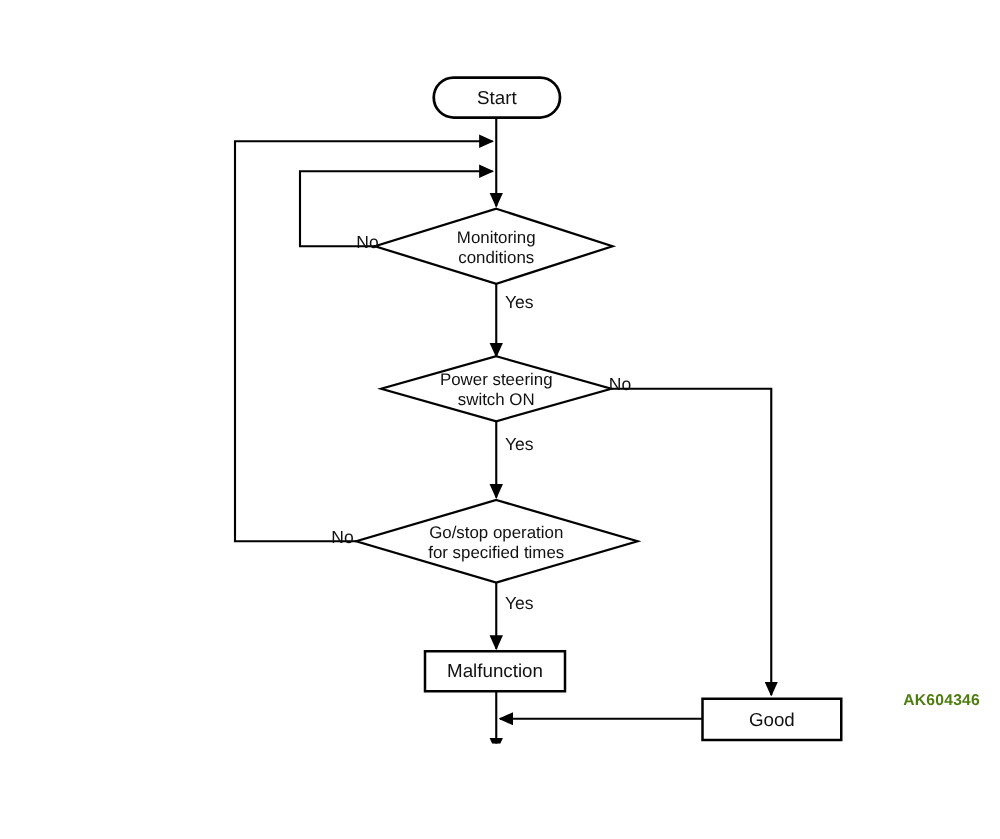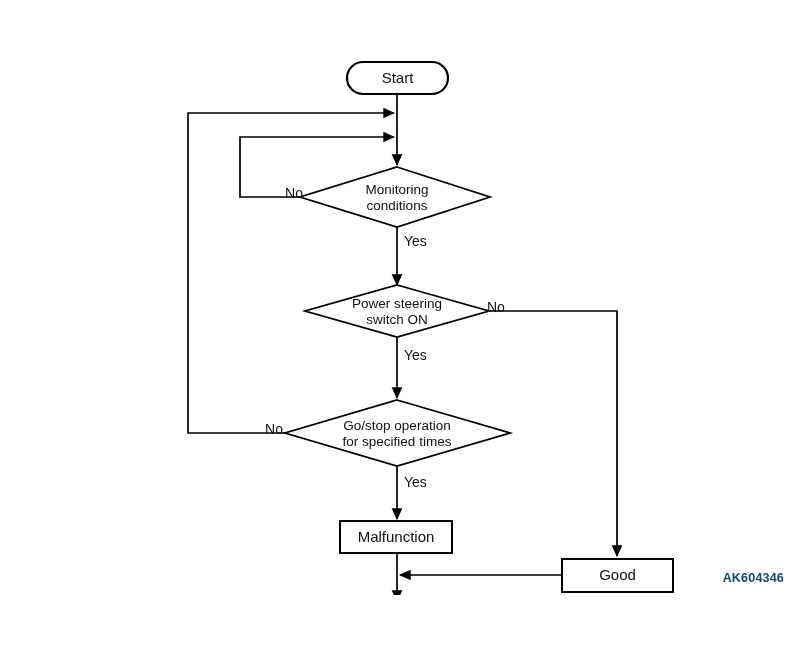--- a/index.html
+++ b/index.html
@@ -64,25 +64,25 @@
   }
   .branch-label-right {
     text-anchor: start;
   }
   .branch-label-left {
     text-anchor: end;
   }
   .watermark-text {
     position: absolute;
     right: 16px;
-    bottom: 10px;
+    bottom: 28px;
     font-family: "Liberation Sans", sans-serif;
     font-size: 12.5px;
     font-weight: bold;
-    color: #0c4a6e;
+    color: #4d7c0f;
     letter-spacing: 0.2px;
   }
 </style>
 </head>
 <body>
 
 <div id="diagram-root">
 
   <svg id="flow-svg" viewBox="0 0 800 671">
     <defs>

